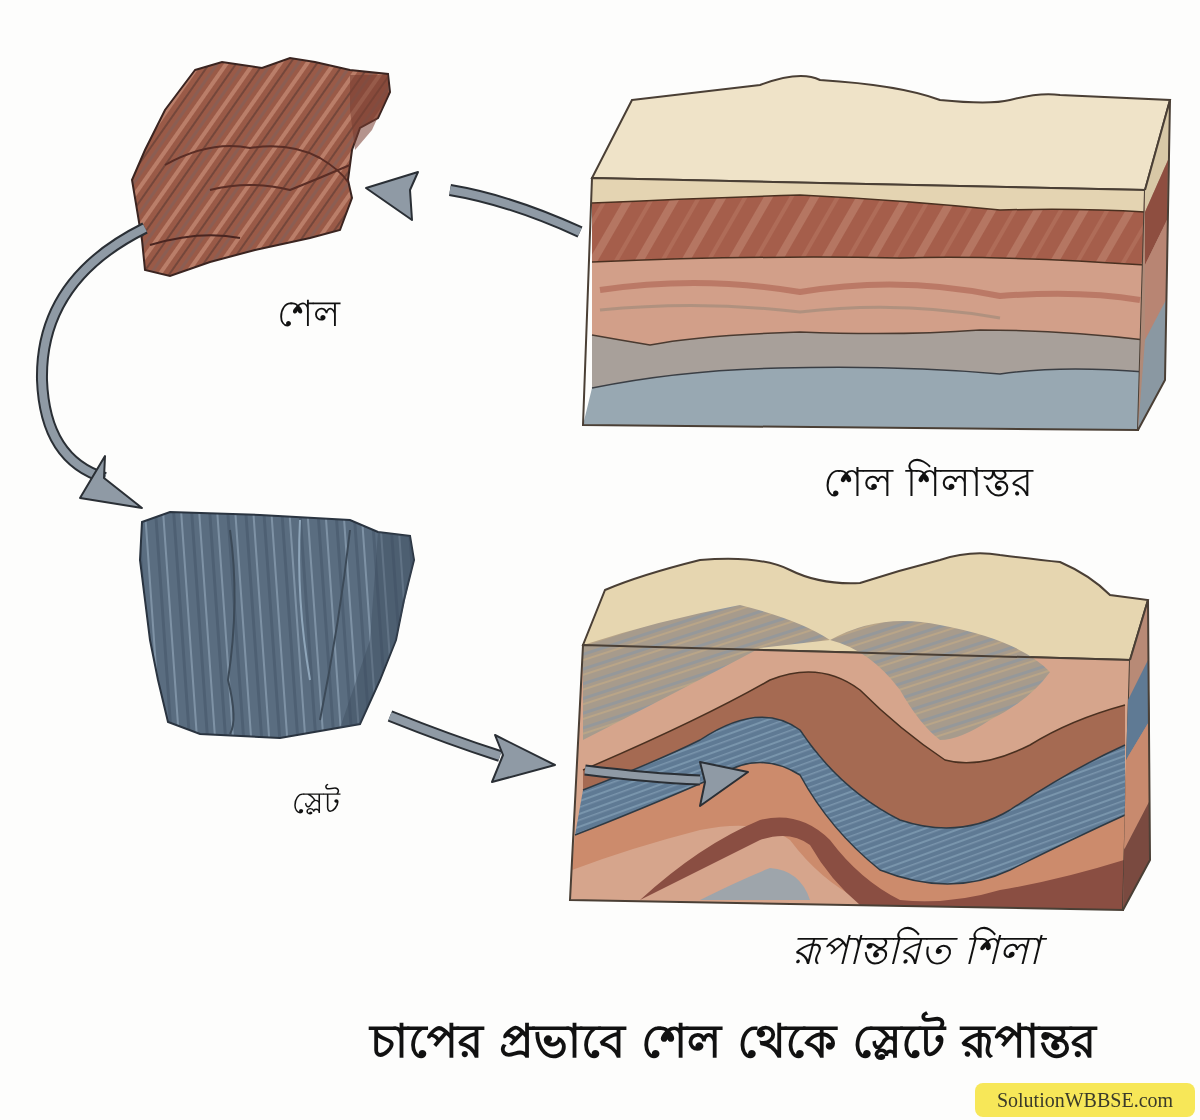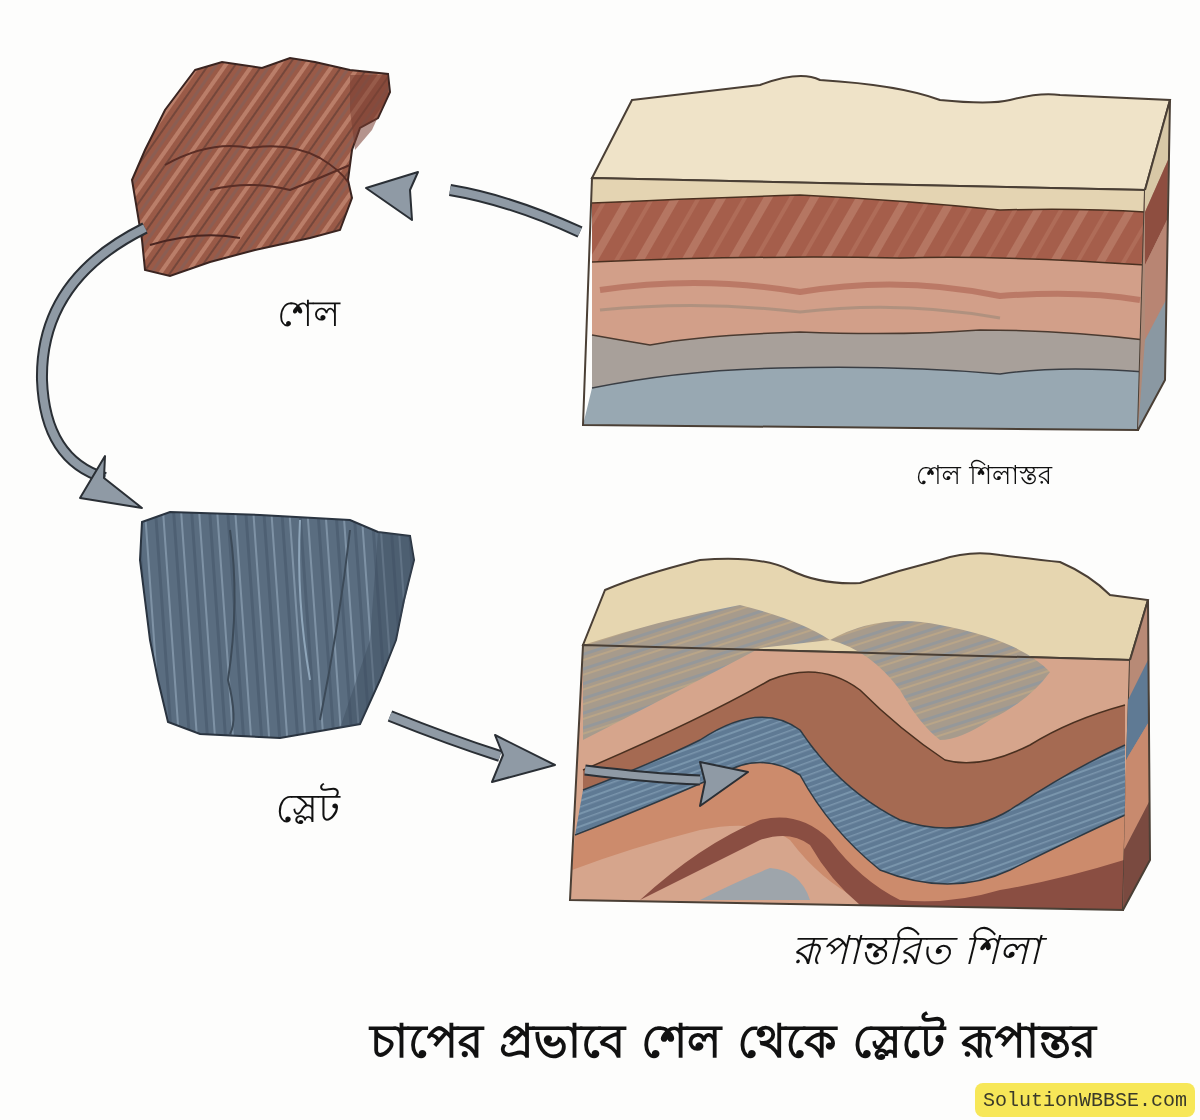--- a/index.html
+++ b/index.html
@@ -7,28 +7,28 @@
     width: 1200px; height: 1120px; position: relative; overflow: hidden;
     background: #fdfdfc;
     font-family: "DejaVu Sans", sans-serif;
   }
   .stage { position: absolute; left: 0; top: 0; width: 1200px; height: 1120px; }
   .label {
     position: absolute; color: #111; font-family: "DejaVu Sans", sans-serif;
     white-space: nowrap; text-align: right; line-height: 1;
   }
   .lbl-shale { left: 220px; top: 296px; width: 120px; font-size: 36px; }
-  .lbl-slate { left: 220px; top: 788px; width: 120px; font-size: 40px; }
-  .lbl-shale-strata { left: 692px; top: 462px; width: 360px; font-size: 26px; }
+  .lbl-slate { left: 220px; top: 788px; width: 120px; font-size: 30px; }
+  .lbl-shale-strata { left: 673px; top: 462px; width: 360px; font-size: 40px; }
   .lbl-meta { left: 660px; top: 930px; width: 380px; font-size: 40px; font-style: italic; }
   .caption { left: 370px; top: 1018px; width: 780px; font-size: 46px; font-weight: bold; text-align: left; }
   .watermark {
     position: absolute; left: 975px; top: 1083px; width: 220px; height: 34px;
     background: #f7e758; border-radius: 8px; color: #3a3a2a;
-    font-family: Liberation Mono, monospace; font-size: 20px;
+    font-family: Liberation Serif, serif; font-size: 20px;
     display: flex; align-items: center; justify-content: center;
   }
 </style>
 </head>
 <body>
 
 <div class="stage">
 <svg width="1200" height="1120" viewBox="0 0 1200 1120" xmlns="http://www.w3.org/2000/svg">
   <defs>
     <pattern id="shaleStripes" patternUnits="userSpaceOnUse" width="22" height="22" patternTransform="rotate(35)">

